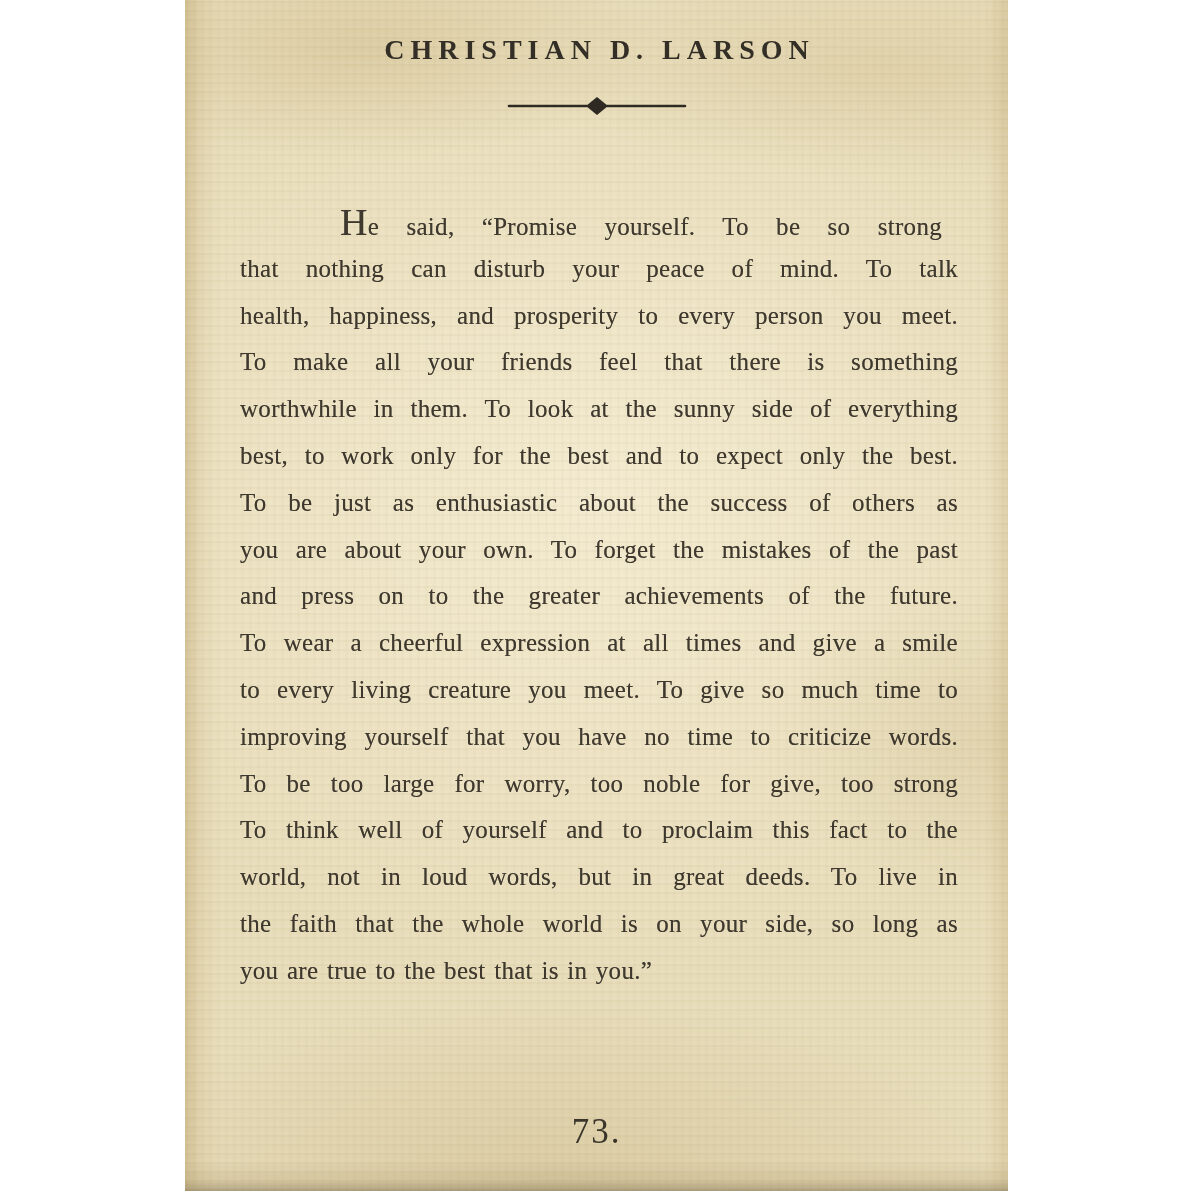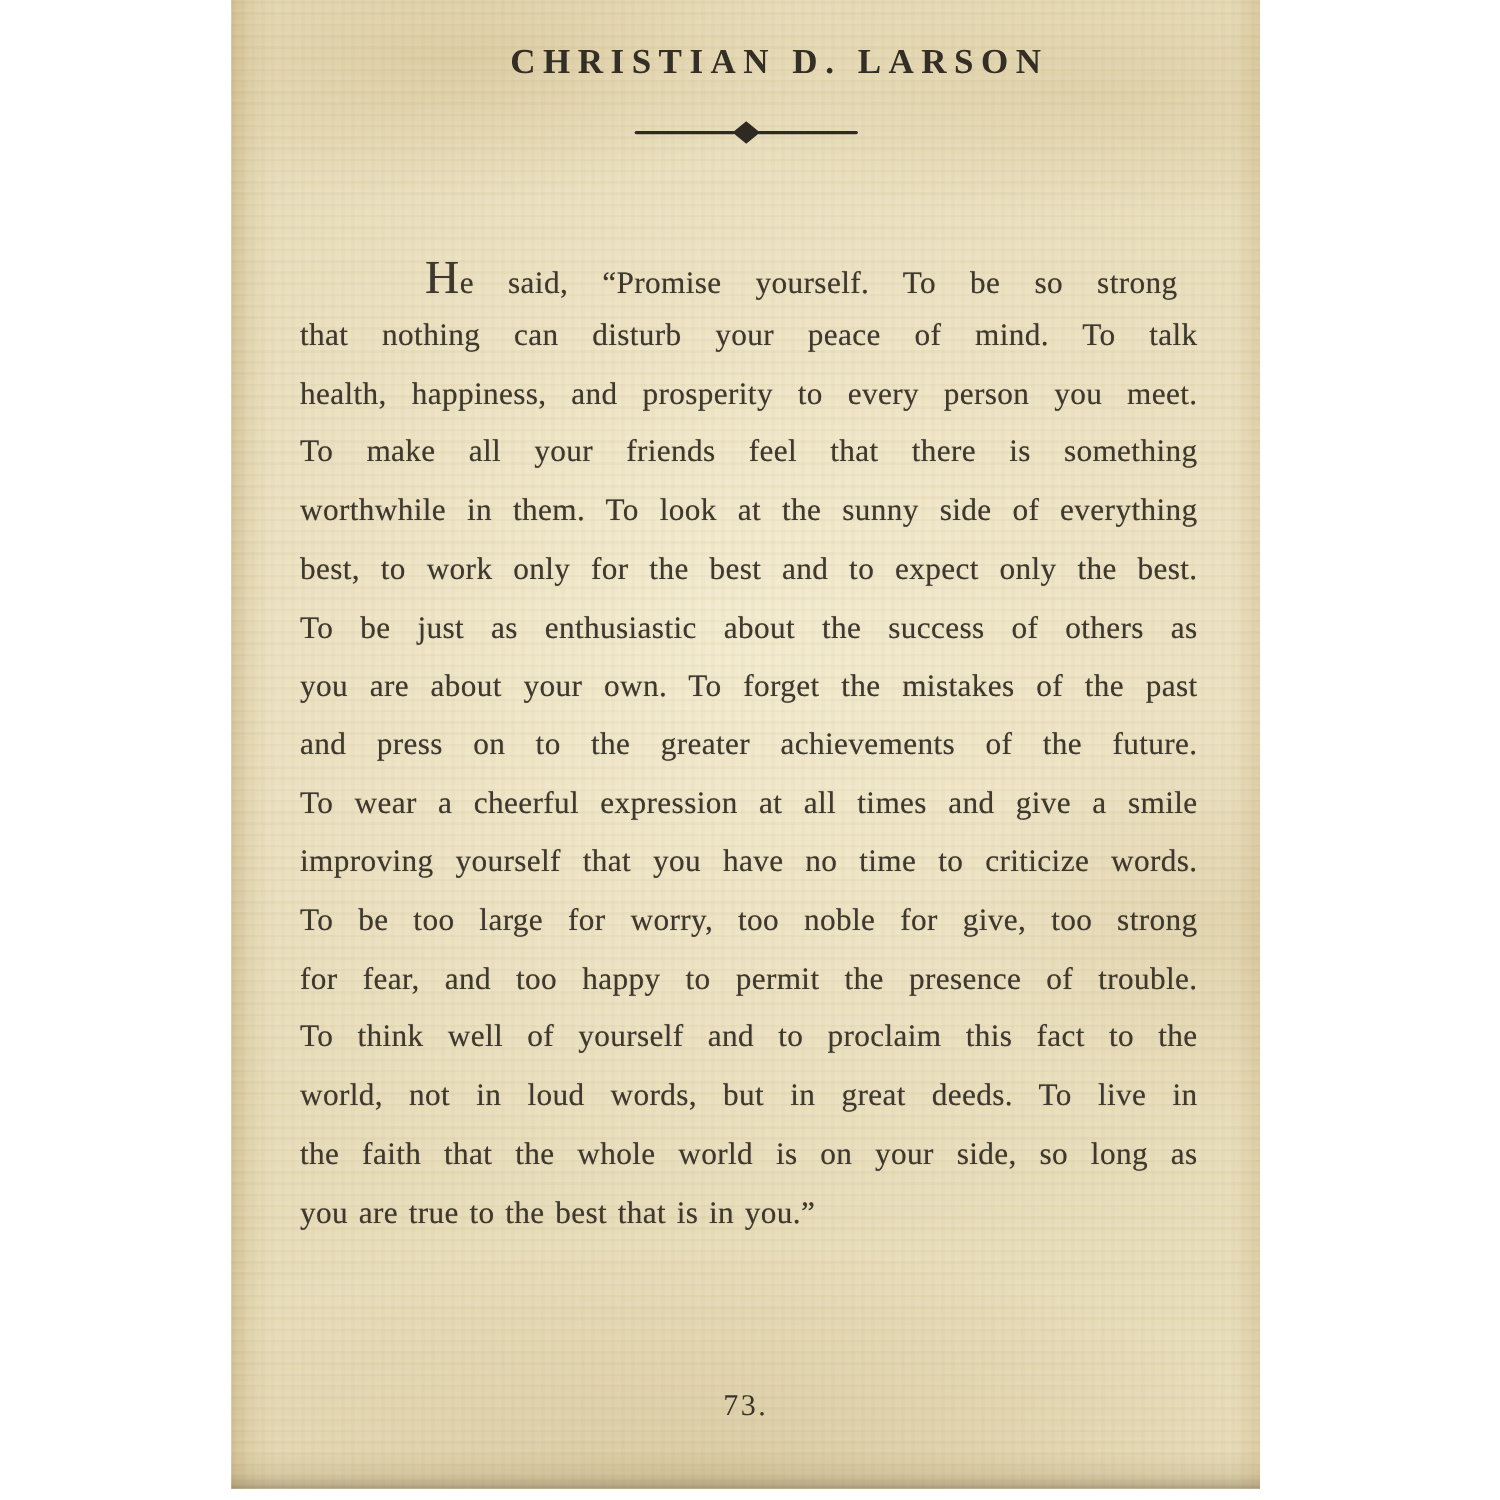--- a/index.html
+++ b/index.html
@@ -52,21 +52,20 @@
     position: absolute;
     top: 34px;
     left: 0;
     width: 100%;
     text-align: center;
     font-size: 28px;
     font-weight: 700;
     letter-spacing: 6px;
     text-indent: 6px;
     color: #332e26;
-    padding-left: 24px;
   }
   .divider {
     position: absolute;
     top: 95px;
     left: 0;
     width: 100%;
     display: flex;
     justify-content: center;
   }
   .quote {
@@ -97,21 +96,21 @@
   }
   .initial {
     font-size: 38px;
   }
   .pagenum {
     position: absolute;
     top: 1112px;
     left: 0;
     width: 100%;
     text-align: center;
-    font-size: 24px;
+    font-size: 35px;
     letter-spacing: 2px;
     color: #3a352b;
   }
 </style>
 </head>
 <body>
 
 <div class="canvas">
   <div class="page">
 
@@ -129,23 +128,23 @@
       <div class="line first"><span class="initial">H</span><span>e said, “Promise yourself. To be so strong</span></div>
       <div class="line">that nothing can disturb your peace of mind. To talk</div>
       <div class="line">health, happiness, and prosperity to every person you meet.</div>
       <div class="line">To make all your friends feel that there is something</div>
       <div class="line">worthwhile in them. To look at the sunny side of everything</div>
       <div class="line">best, to work only for the best and to expect only the best.</div>
       <div class="line">To be just as enthusiastic about the success of others as</div>
       <div class="line">you are about your own. To forget the mistakes of the past</div>
       <div class="line">and press on to the greater achievements of the future.</div>
       <div class="line">To wear a cheerful expression at all times and give a smile</div>
+      <div class="line">to every living creature you meet. To give so much time to</div>
       <div class="line">improving yourself that you have no time to criticize words.</div>
       <div class="line">To be too large for worry, too noble for give, too strong</div>
-      <div class="line">for fear, and too happy to permit the presence of trouble.</div>
       <div class="line">To think well of yourself and to proclaim this fact to the</div>
       <div class="line">world, not in loud words, but in great deeds. To live in</div>
       <div class="line">the faith that the whole world is on your side, so long as</div>
       <div class="line last">you are true to the best that is in you.”</div>
     </div>
 
     <div class="pagenum">73.</div>
   </div>
 </div>
 

